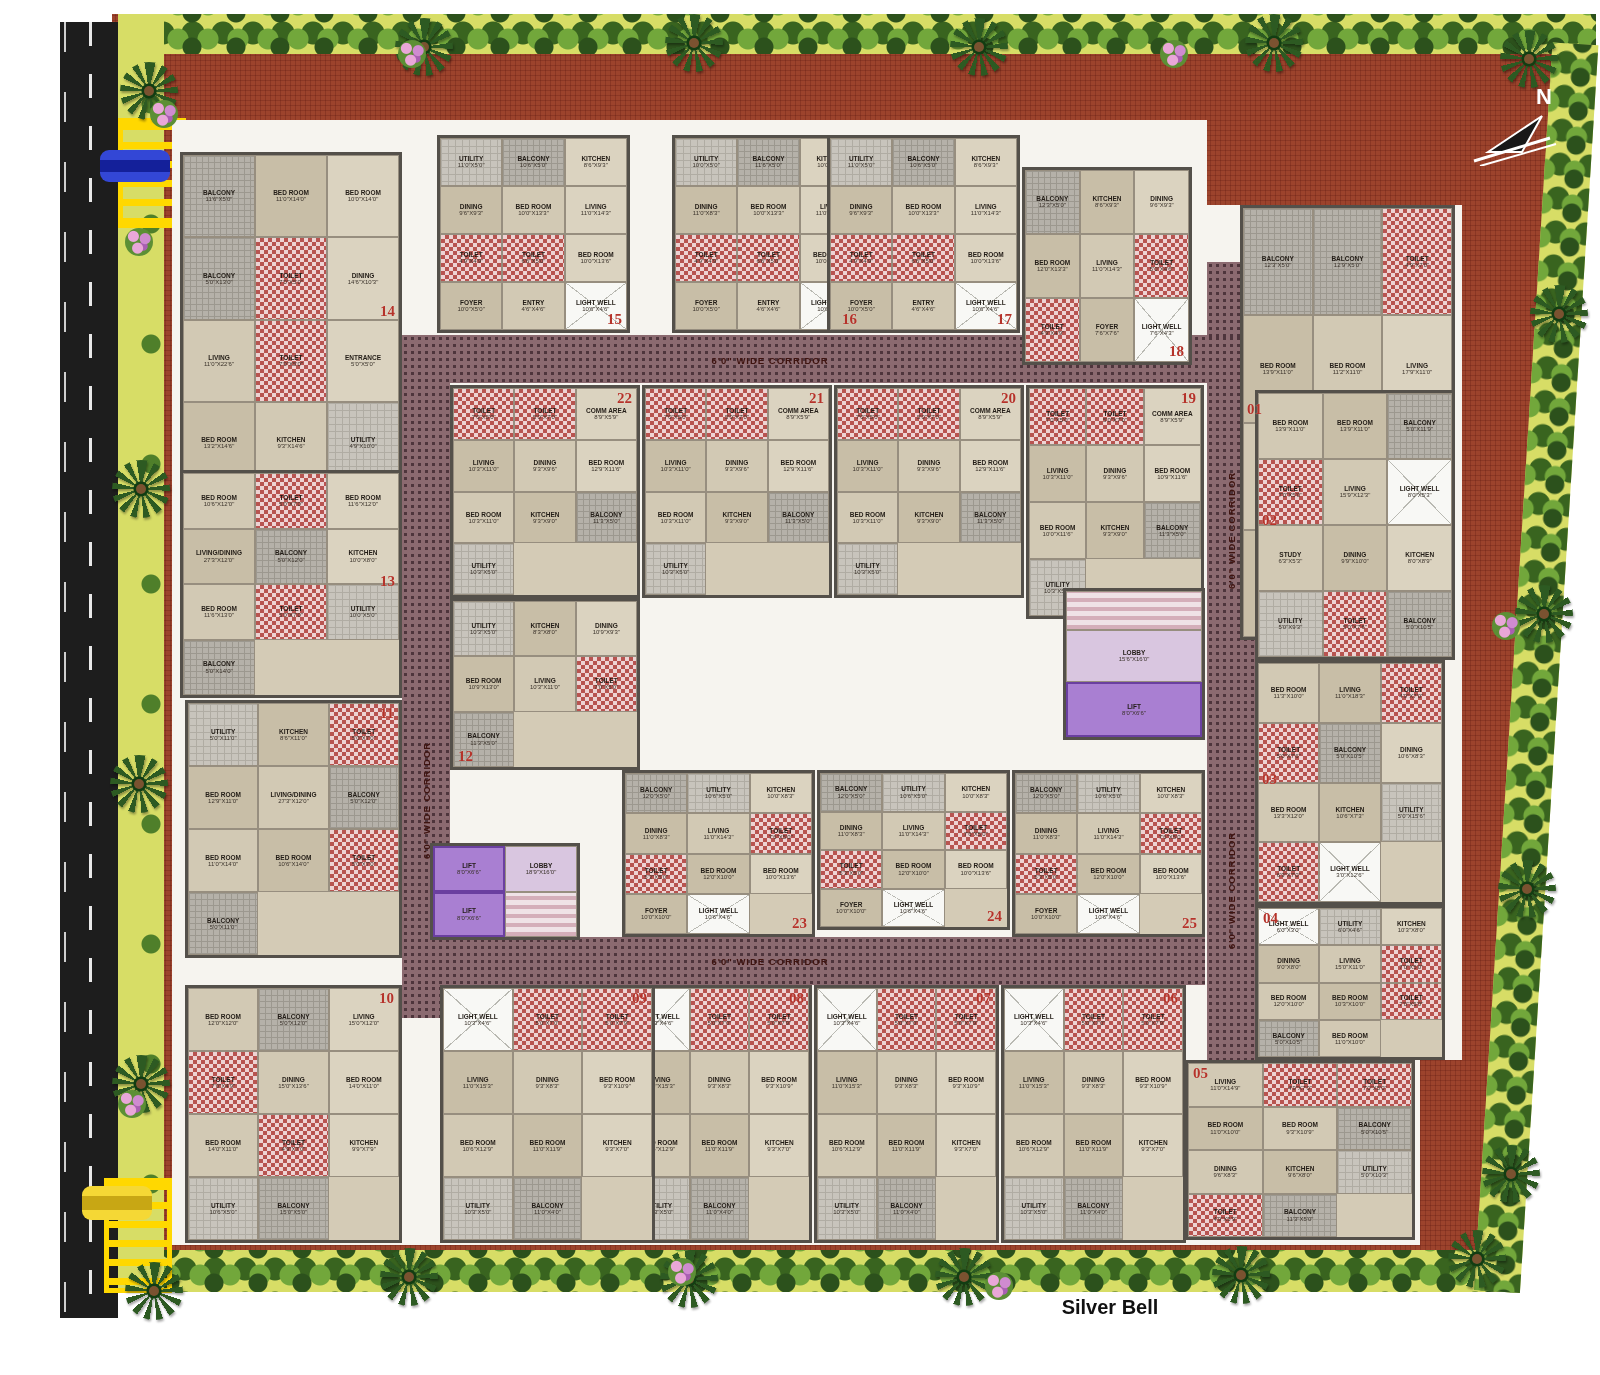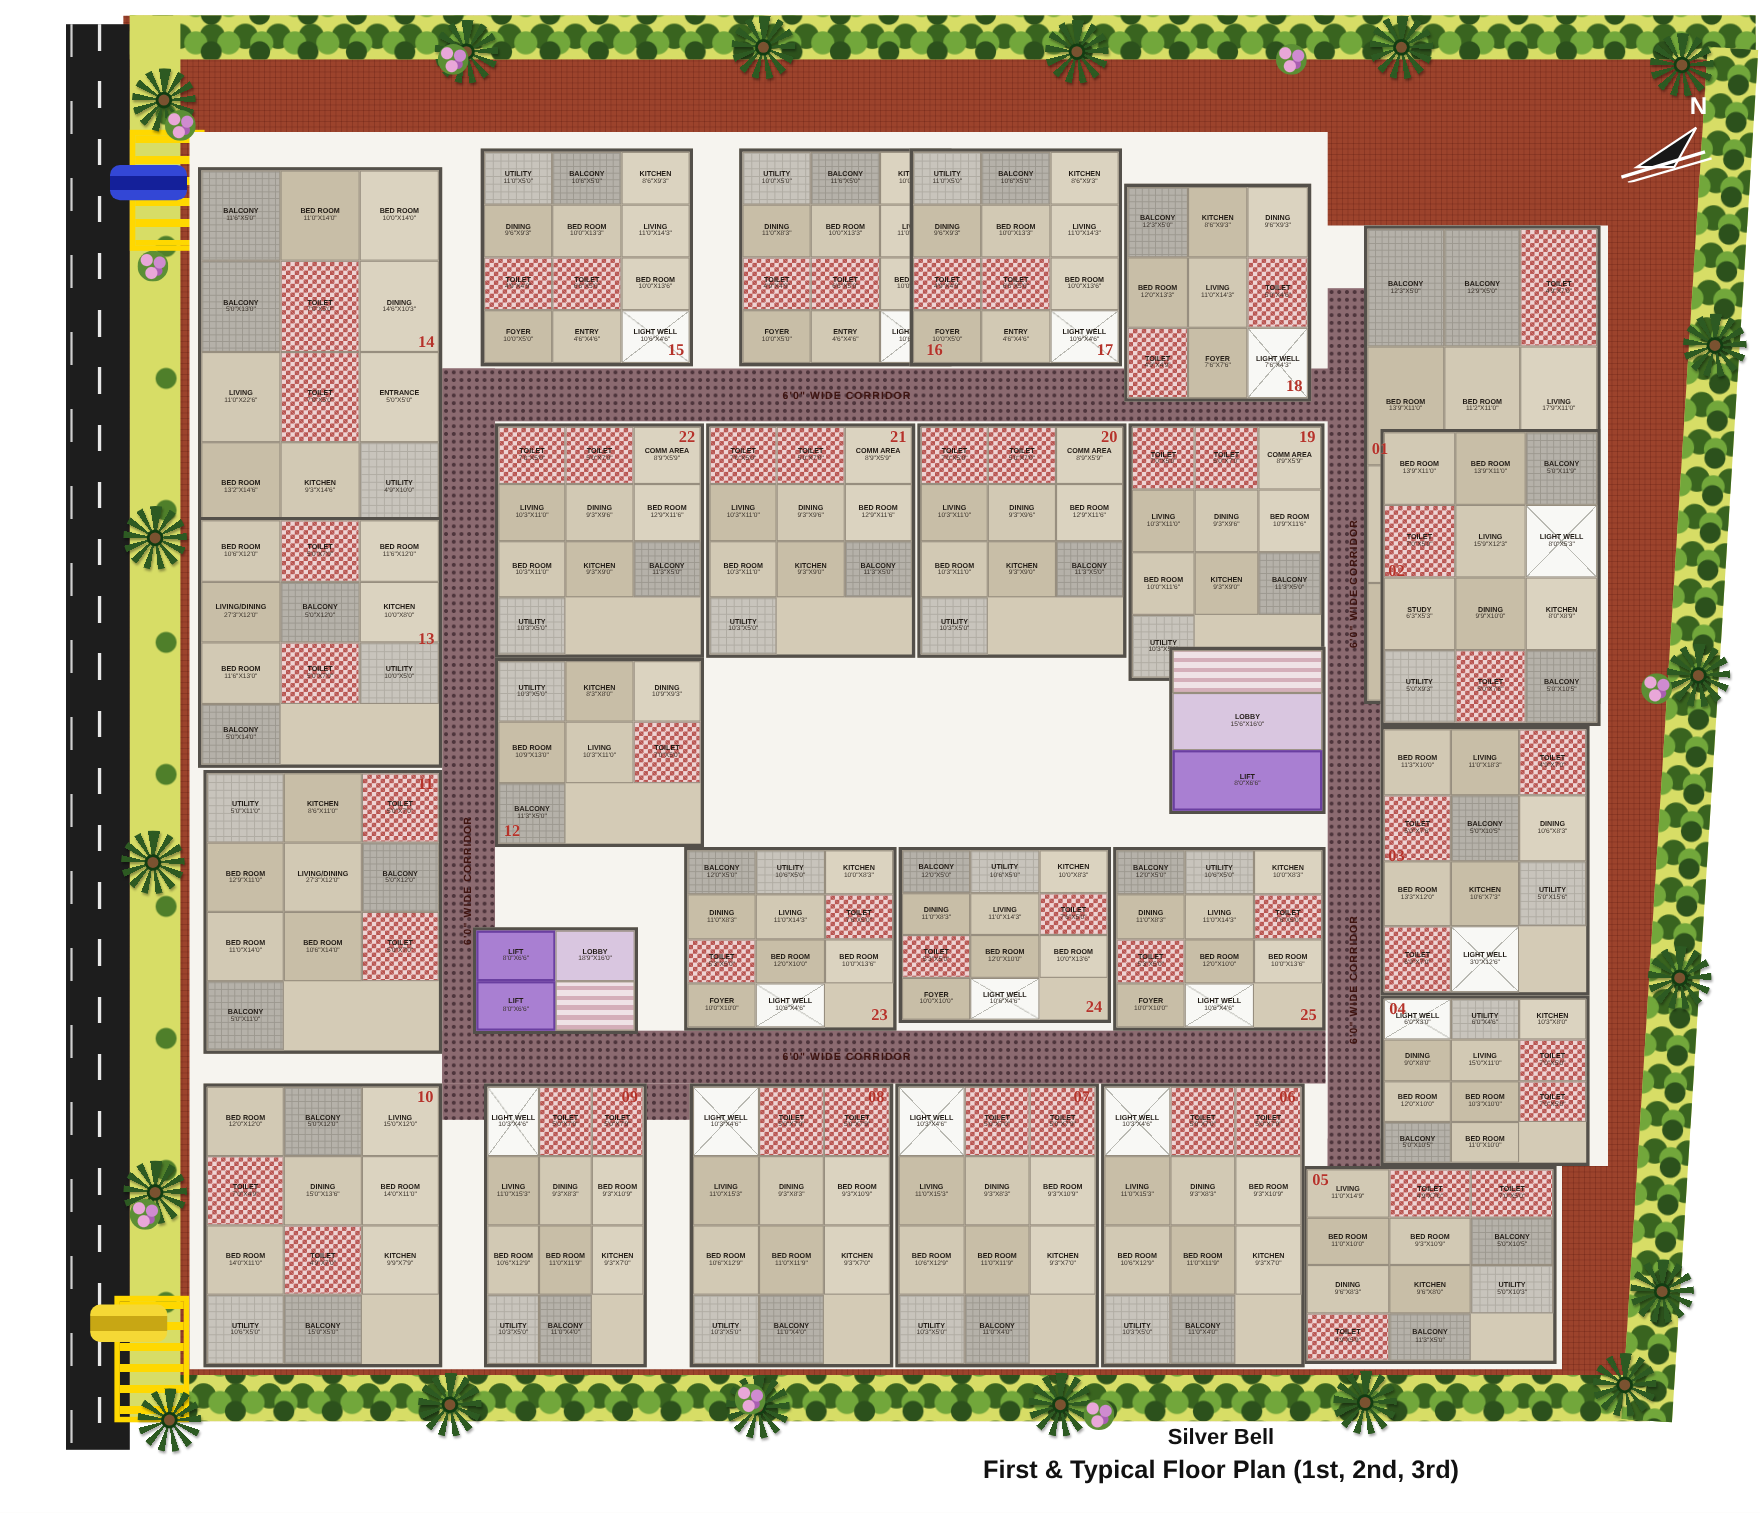--- a/index.html
+++ b/index.html
@@ -781,21 +781,21 @@
             <span class="rn">UTILITY</span>
             <span class="rd">10'3"X5'0"</span>
           </div>
           <div class="cell balcony">
             <span class="rn">BALCONY</span>
             <span class="rd">11'0"X4'0"</span>
           </div>
         </div>
         <span class="unum np-tr">08</span>
       </div>
-      <div class="unit" style="left: 440px; top: 985px; width: 148px; height: 258px;">
+      <div class="unit" style="left: 440px; top: 985px; width: 215px; height: 258px;">
         <div class="ugrid" style="grid-template-columns: repeat(3, 1fr);">
           <div class="cell lightwell">
             <span class="rn">LIGHT WELL</span>
             <span class="rd">10'3"X4'6"</span>
           </div>
           <div class="cell toilet">
             <span class="rn">TOILET</span>
             <span class="rd">5'0"X7'0"</span>
           </div>
           <div class="cell toilet">
@@ -1392,15 +1392,14 @@
       <div class="flower" style="position: absolute; left: 1160px; top: 40px;"></div>
       <div class="flower" style="position: absolute; left: 985px; top: 1272px;"></div>
       <div class="flower" style="position: absolute; left: 1492px; top: 612px;"></div>
       <div class="flower" style="position: absolute; left: 668px; top: 1258px;"></div>
       <div class="flower" style="position: absolute; left: 398px; top: 40px;"></div>
       <div class="flower" style="position: absolute; left: 118px; top: 1090px;"></div>
     </div>
 
   <div class="title">
     <div class="t1">Silver Bell</div>
-    <div class="t2">First &amp; Typical Floor Plan (1st, 2nd, 3rd)</div>
   </div>
 </div>
 
 </body></html>

